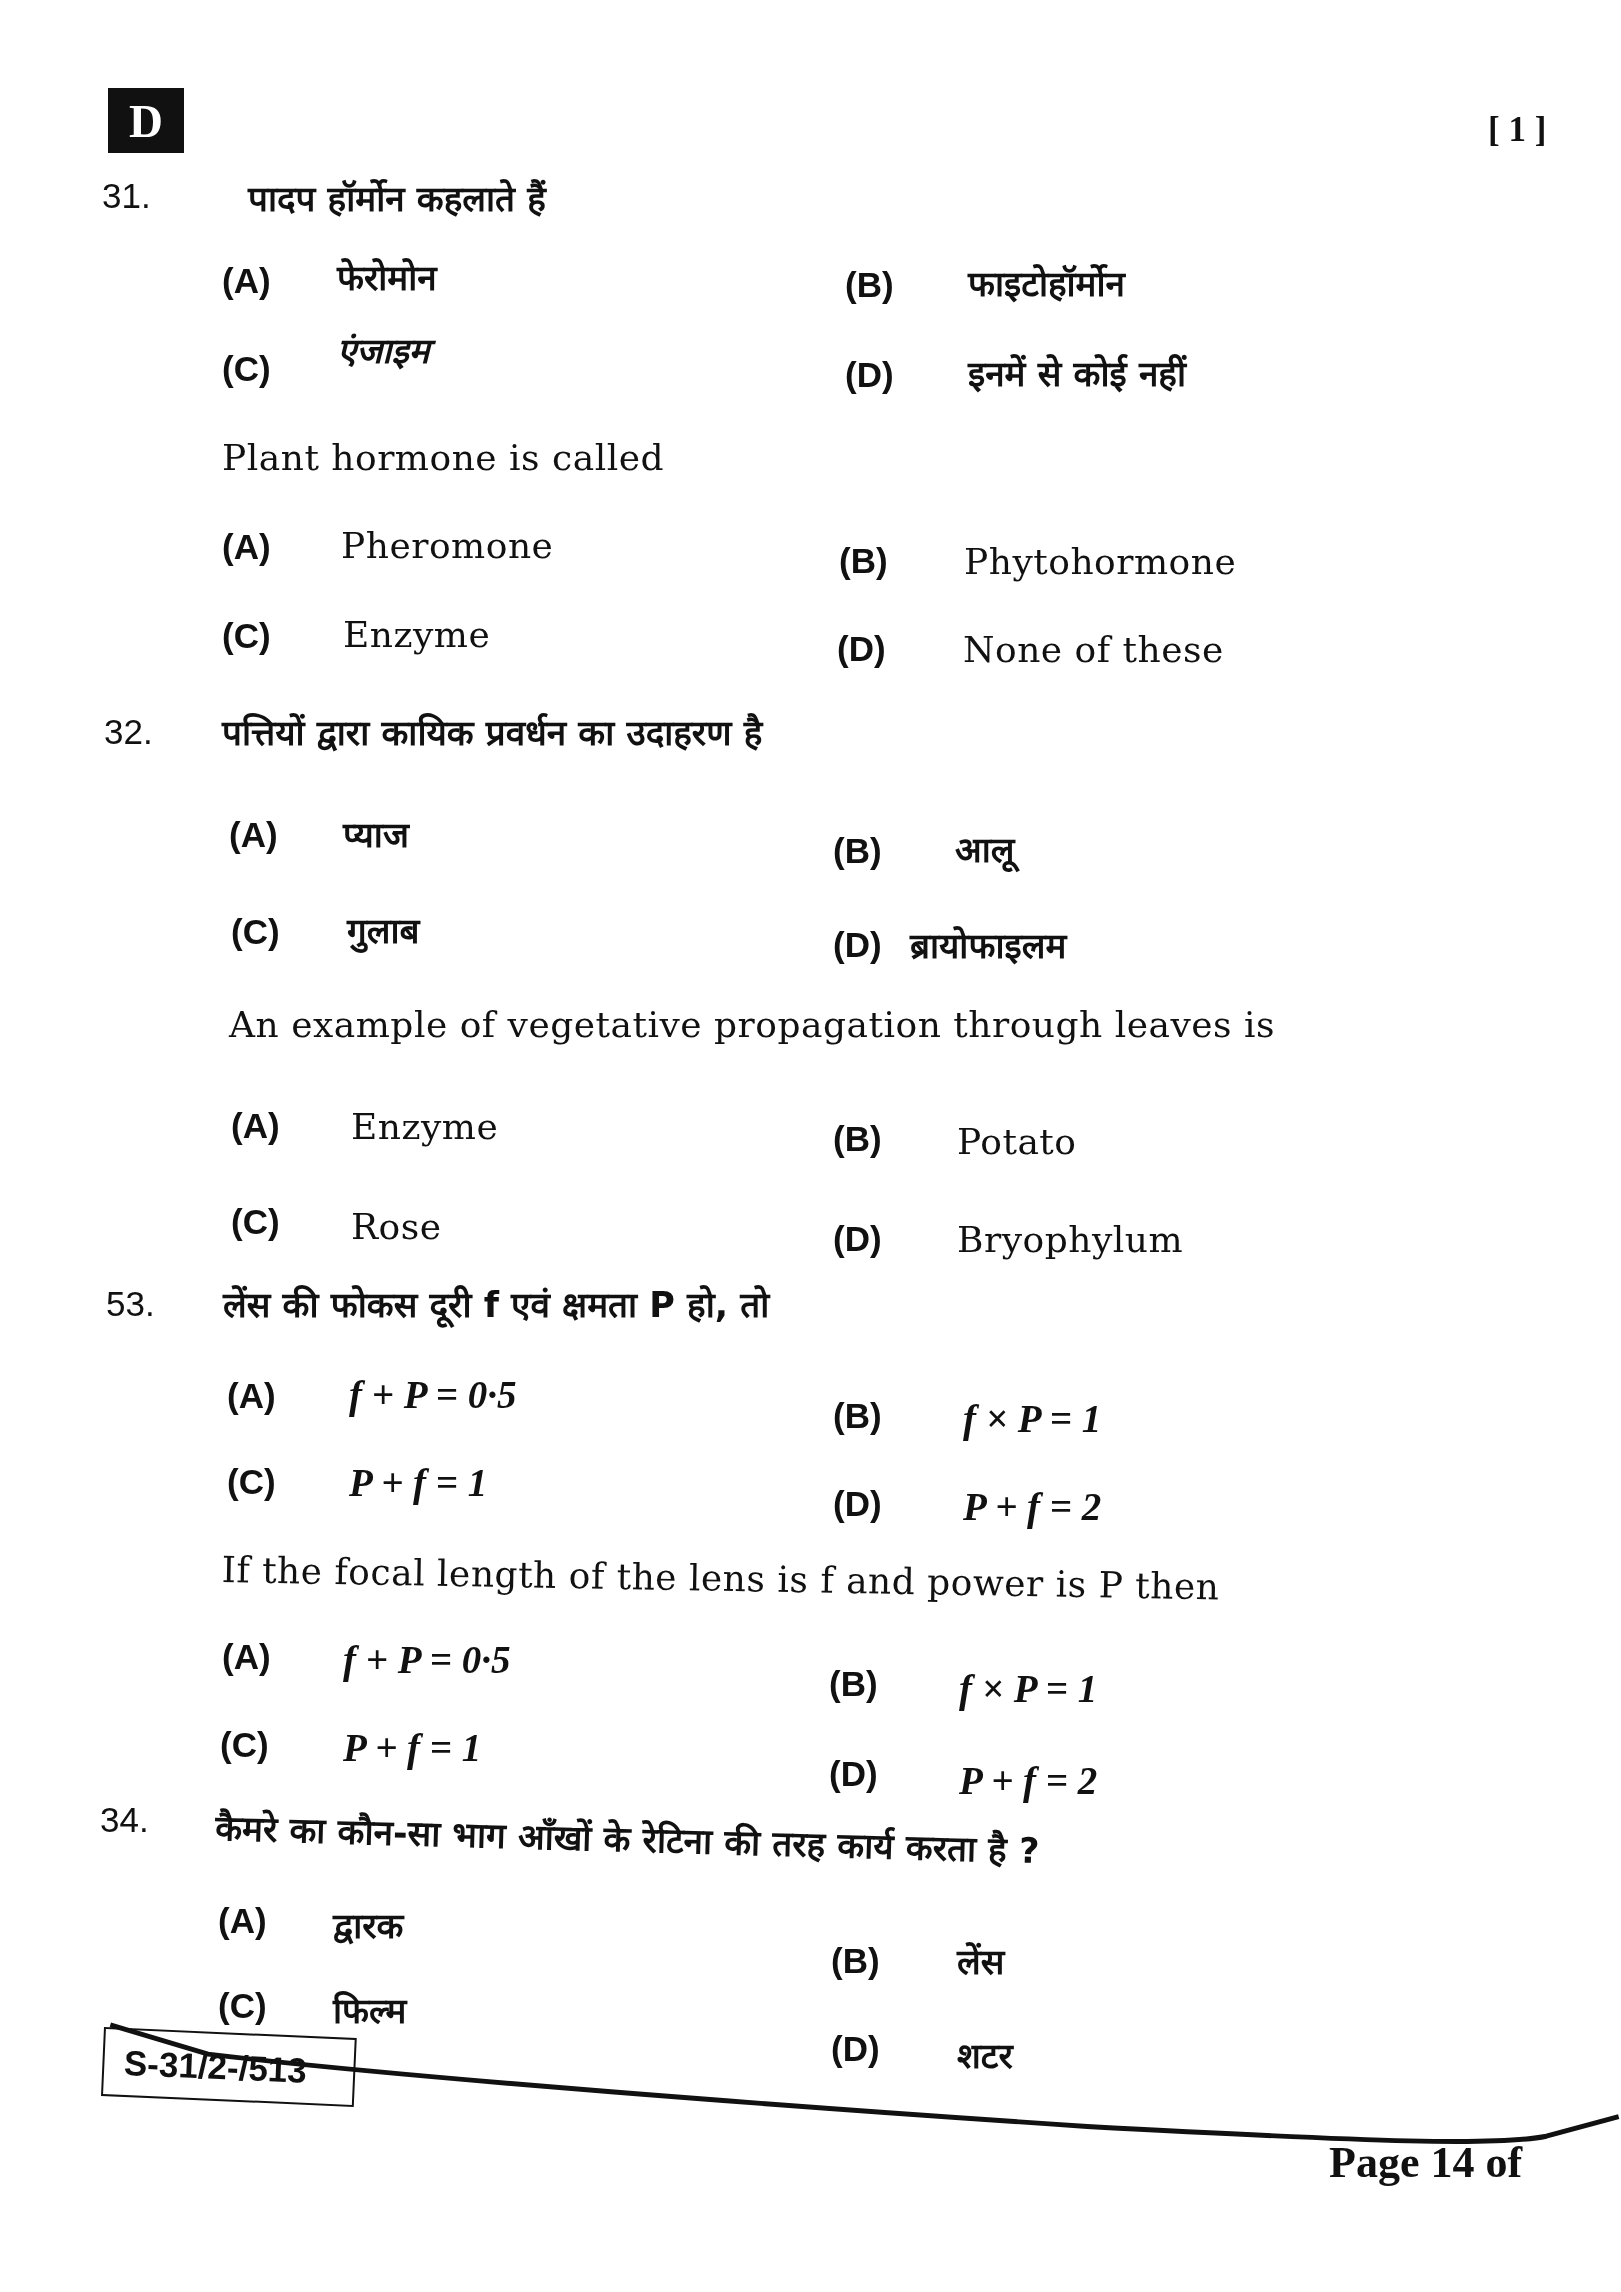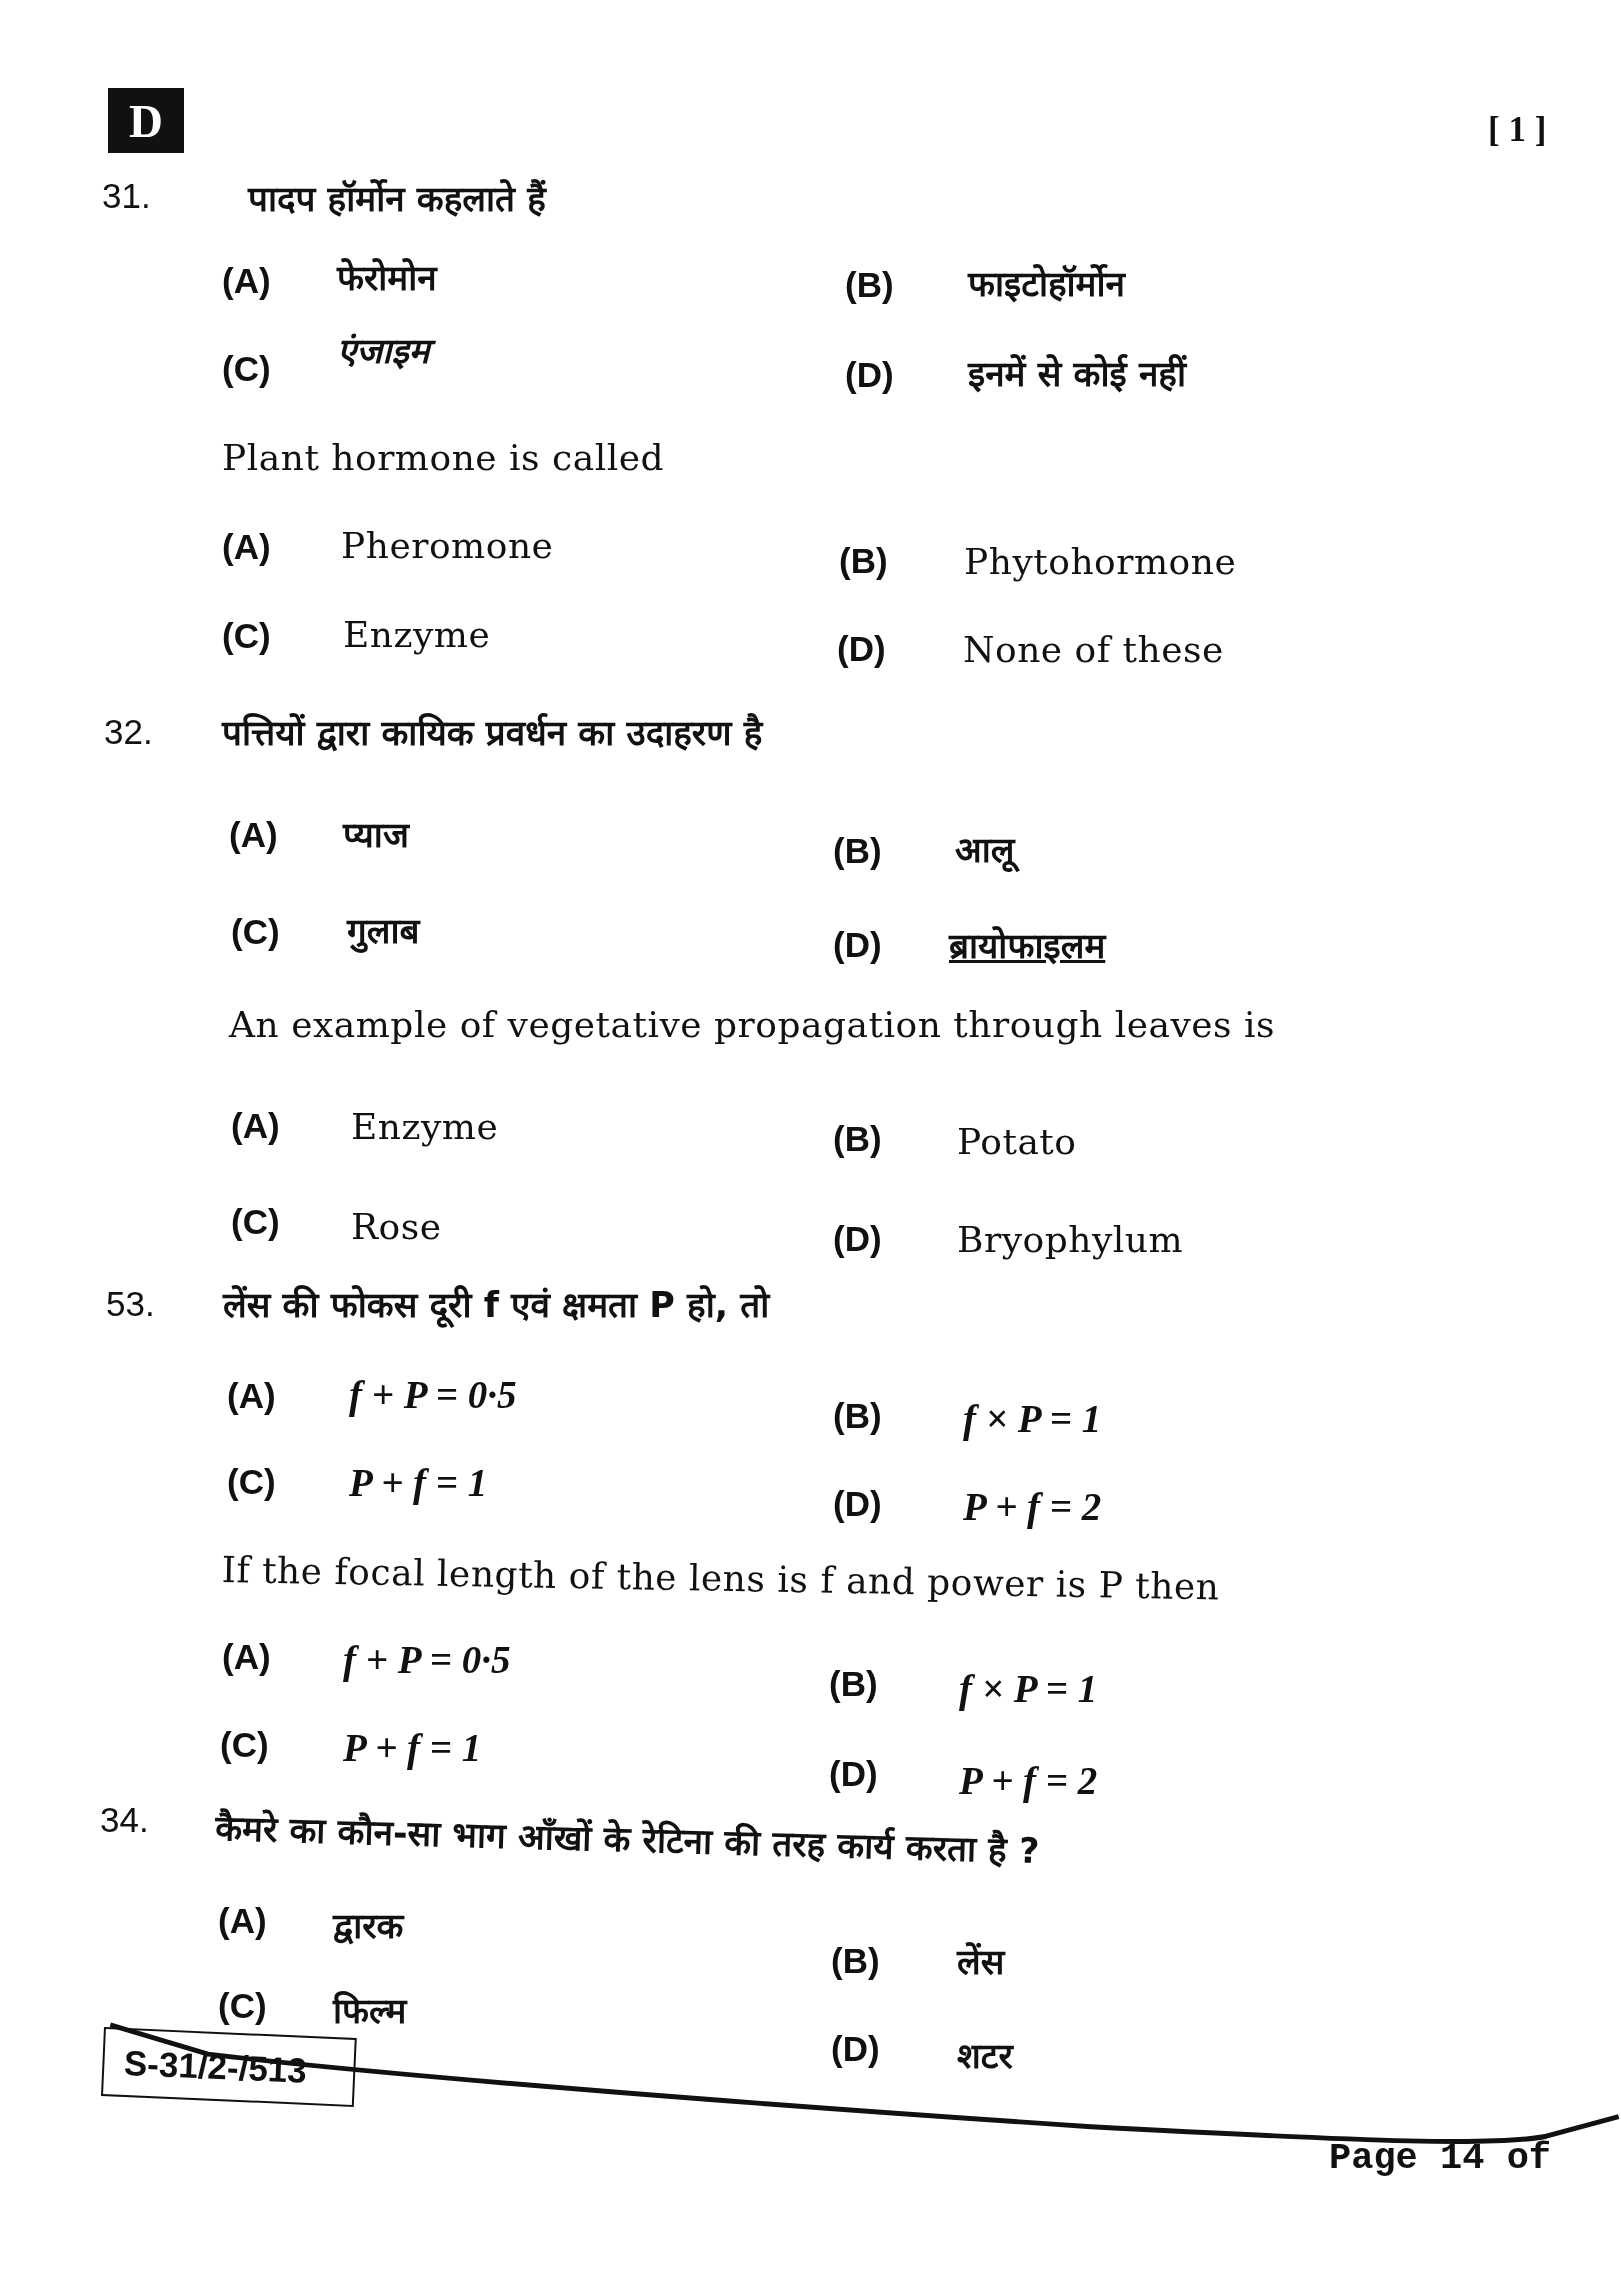--- a/index.html
+++ b/index.html
@@ -13,21 +13,21 @@
   .qnum { font-family:"Liberation Sans", sans-serif; font-size:35px; font-weight:normal; }
   .hi { font-family:"DejaVu Sans", sans-serif; font-weight:bold; font-size:35px; }
   .en { font-family:"DejaVu Serif", serif; font-size:36px; letter-spacing:0.5px; }
   .lbl { font-family:"Liberation Sans", sans-serif; font-size:35px; font-weight:bold; }
   .math { font-family:"Liberation Serif", serif; font-style:italic; font-weight:bold; font-size:39px; }
   .code-box { left:104px; top:2027px; width:253px; height:69px; border:2.9px solid #111;
               transform:rotate(2.5deg); transform-origin:left top;
               font-family:"Liberation Sans", sans-serif; font-weight:bold; font-size:35px;
               display:flex; align-items:center; padding-left:19.6px; box-sizing:border-box; }
   .footer-line { left:108px; top:2019px; }
-  .page-footer { left:1329px; top:2137px; font-family:Liberation Mono, monospace; font-weight:bold; font-size:37px; }
+  .page-footer { left:1329px; top:2137px; font-family:Liberation Serif, serif; font-weight:bold; font-size:44px; }
 </style>
 </head>
 <body>
 
 <div class="abs set-badge">D</div>
 <div class="abs page-mark">[ 1 ]</div>
 
 <div class="abs qnum" style="left:102px;top:176px;">31.</div>
 <div class="abs hi" style="left:222px;top:174px;margin-left:26px;">पादप हॉर्मोन कहलाते हैं</div>
 
@@ -53,21 +53,21 @@
 <div class="abs qnum" style="left:104px;top:712px;">32.</div>
 <div class="abs hi" style="left:222px;top:708px;">पत्तियों द्वारा कायिक प्रवर्धन का उदाहरण है</div>
 
 <div class="abs lbl" style="left:229px;top:815px;">(A)</div>
 <div class="abs hi" style="left:343px;top:810px;">प्याज</div>
 <div class="abs lbl" style="left:833px;top:831px;">(B)</div>
 <div class="abs hi" style="left:955px;top:825px;">आलू</div>
 <div class="abs lbl" style="left:231px;top:912px;">(C)</div>
 <div class="abs hi" style="left:347px;top:906px;">गुलाब</div>
 <div class="abs lbl" style="left:833px;top:925px;">(D)</div>
-<div class="abs hi" style="left:949px;top:921px;text-decoration:underline;">ब्रायोफाइलम</div>
+<div class="abs hi" style="left:910px;top:921px;">ब्रायोफाइलम</div>
 
 <div class="abs en" style="left:229px;top:1004px;">An example of vegetative propagation through leaves is</div>
 <div class="abs lbl" style="left:231px;top:1106px;">(A)</div>
 <div class="abs en" style="left:351px;top:1106px;">Enzyme</div>
 <div class="abs lbl" style="left:833px;top:1119px;">(B)</div>
 <div class="abs en" style="left:957px;top:1121px;text-align:right;">Potato</div>
 <div class="abs lbl" style="left:231px;top:1202px;">(C)</div>
 <div class="abs en" style="left:351px;top:1206px;">Rose</div>
 <div class="abs lbl" style="left:833px;top:1219px;">(D)</div>
 <div class="abs en" style="left:957px;top:1219px;">Bryophylum</div>

